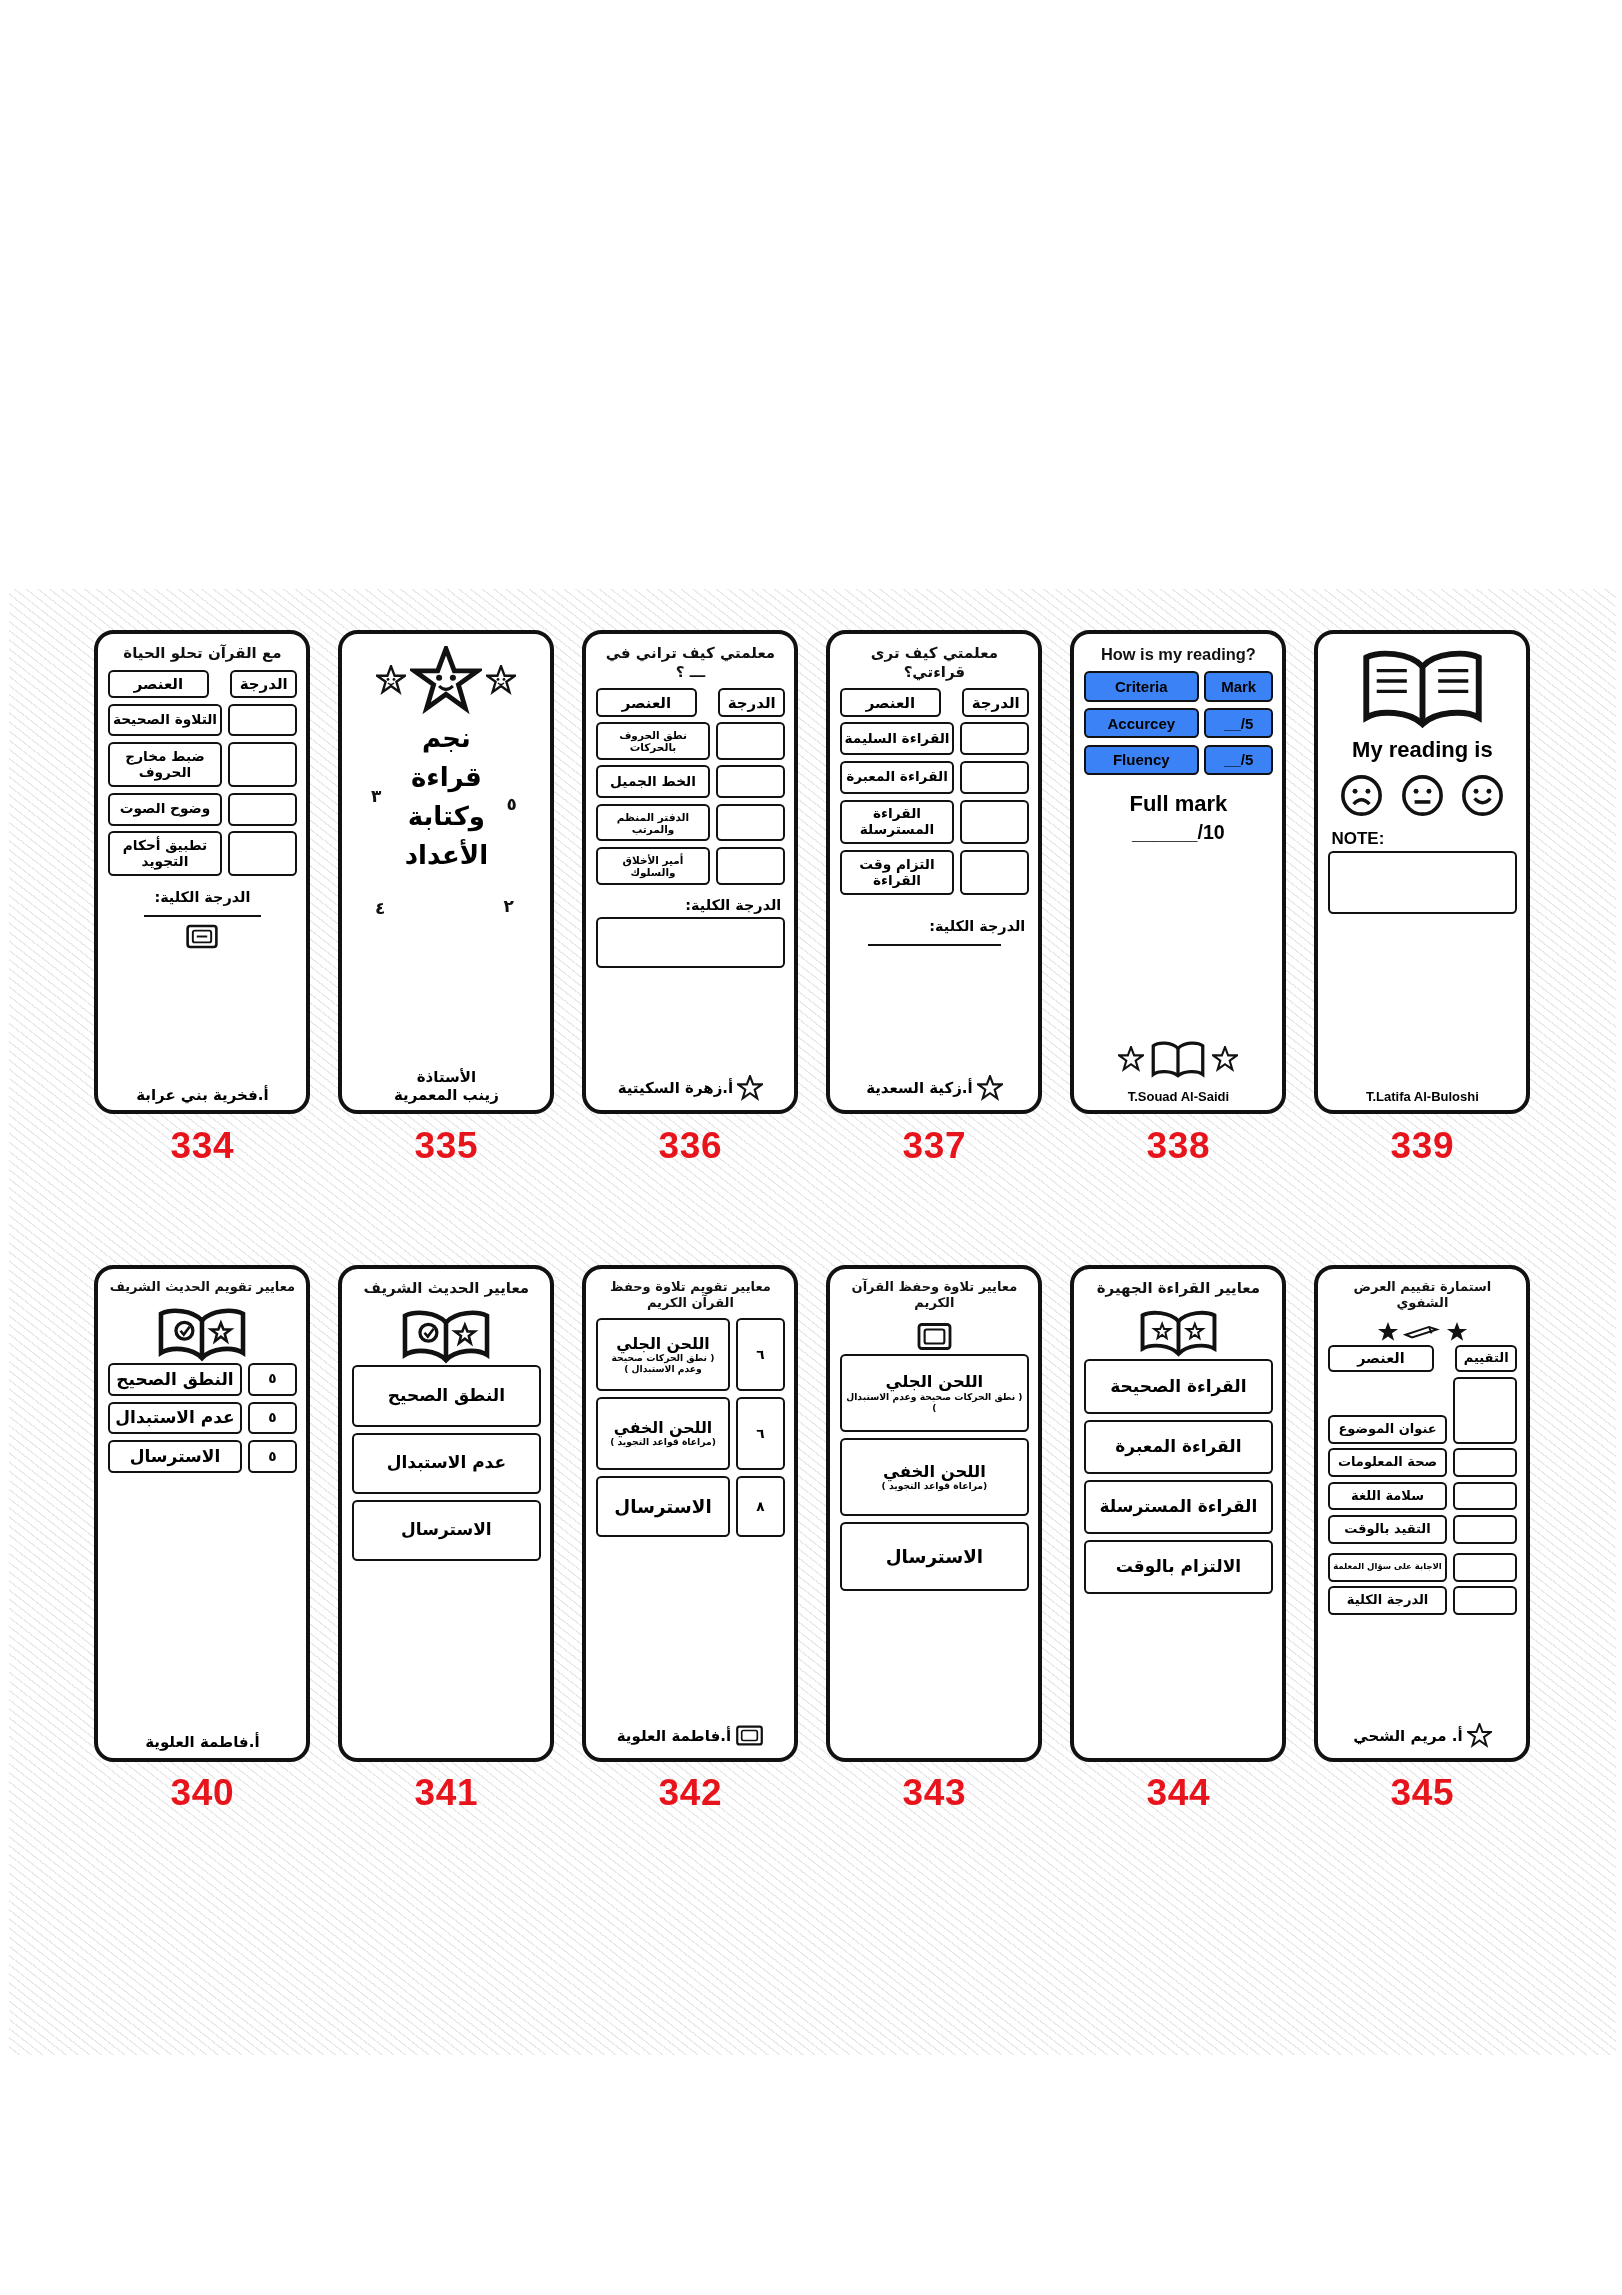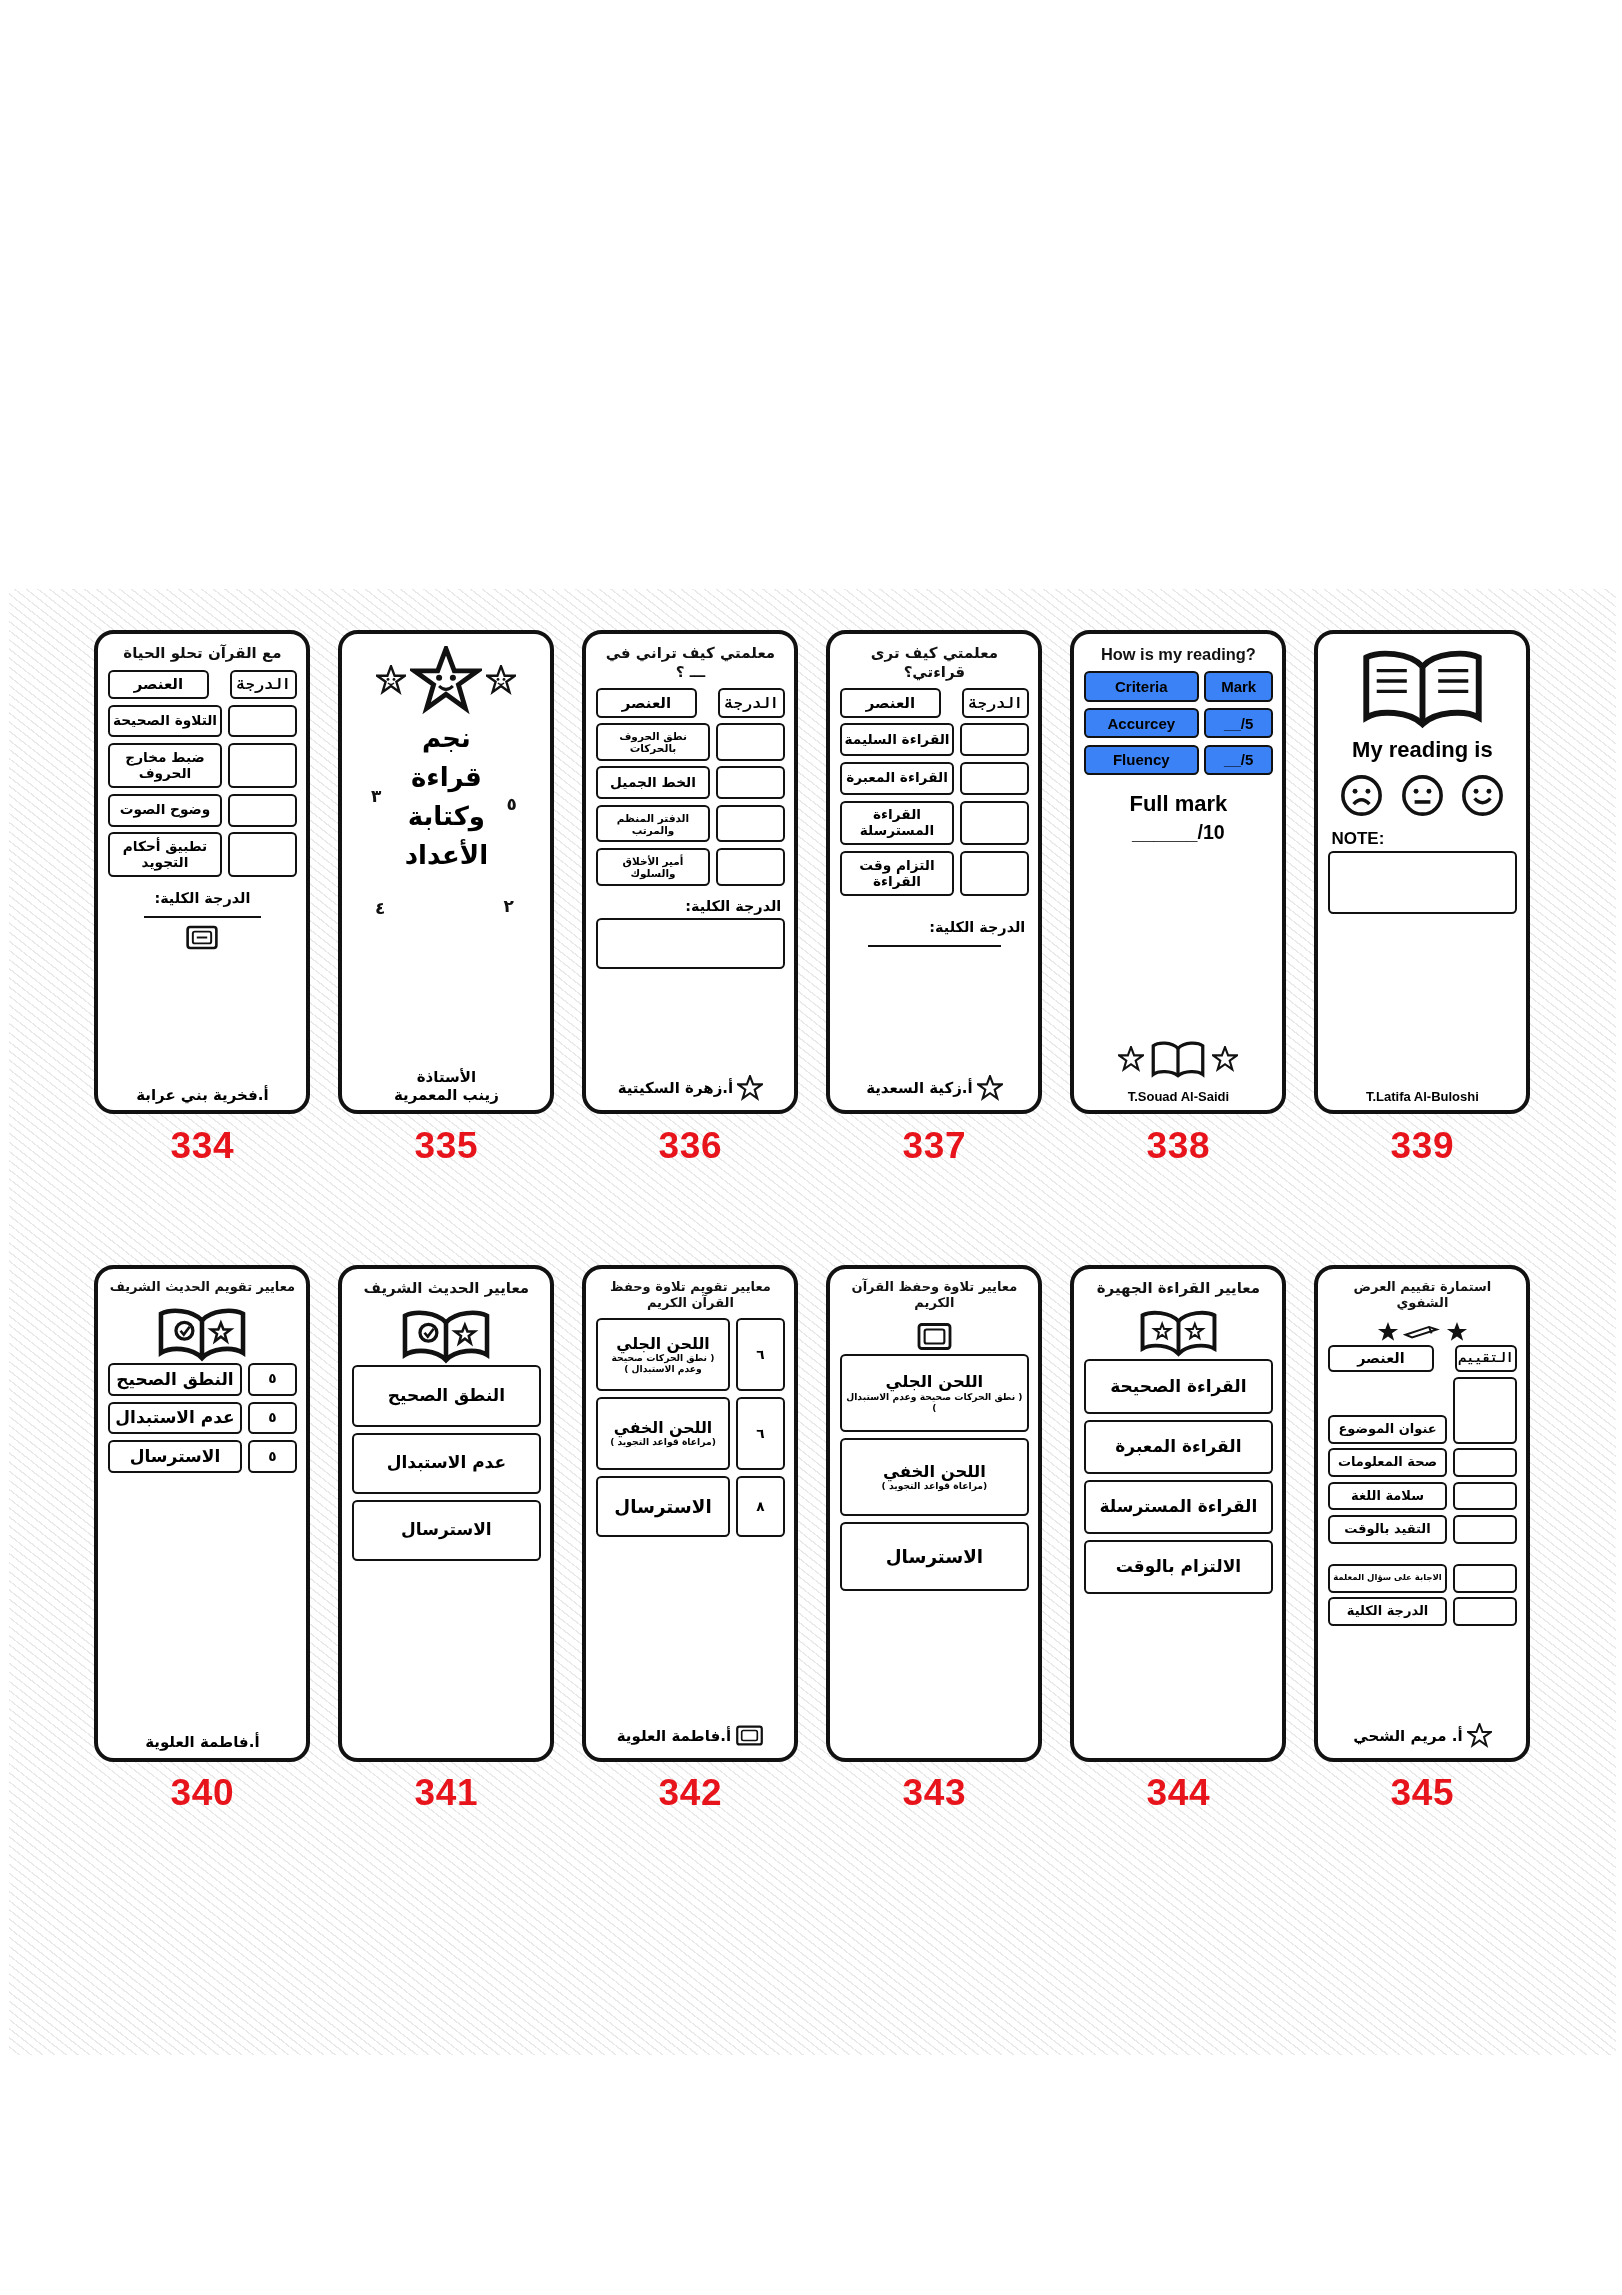--- a/index.html
+++ b/index.html
@@ -60,21 +60,21 @@
   }
   .ctitle.small{font-size:13px;}
   .ctitle.en{font-family:"Liberation Sans",sans-serif;font-size:16.4px;}
   .hdrrow{display:flex;flex-direction:row-reverse;gap:21px;margin-bottom:5.2px;}
   .hcell{
     border:2.6px solid #111;border-radius:5.2px;
     text-align:center;font-weight:bold;font-size:15px;
     padding:3.3px 0;background:#fff;
   }
   .hcell.main{flex:1;}
-  .hcell.mark{width:63px;font-family:Liberation Mono, monospace;}
+  .hcell.mark{width:63px;}
   .rowline{display:flex;flex-direction:row-reverse;gap:5.2px;margin-bottom:5.9px;}
   .rcell{
     border:2.6px solid #111;border-radius:5.2px;
     text-align:center;font-weight:bold;
     font-size:13.7px;line-height:1.15;
     padding:4.6px 1.3px;background:#fff;min-height:19.6px;
     display:flex;align-items:center;justify-content:center;
   }
   .rcell.main{flex:1;}
   .rcell.mark{width:63px;}
@@ -560,21 +560,21 @@
             <div class="rcell mark" style="width:58px;padding:2.6px 1.3px;"></div>
           </div>
           <div class="rowline" style="margin-bottom:4.6px;">
             <div class="rcell main" style="font-size:13px;padding:2.6px 1.3px;">صحة المعلومات</div>
             <div class="rcell mark" style="width:58px;padding:2.6px 1.3px;"></div>
           </div>
           <div class="rowline" style="margin-bottom:4.6px;">
             <div class="rcell main" style="font-size:13px;padding:2.6px 1.3px;">سلامة اللغة</div>
             <div class="rcell mark" style="width:58px;padding:2.6px 1.3px;"></div>
           </div>
-          <div class="rowline" style="margin-bottom:20px;">
+          <div class="rowline" style="margin-bottom:9px;">
             <div class="rcell main" style="font-size:13px;padding:2.6px 1.3px;">التقيد بالوقت</div>
             <div class="rcell mark" style="width:58px;padding:2.6px 1.3px;"></div>
           </div>
           <div class="rowline" style="margin-bottom:4.6px;">
             <div class="rcell main xs" style="padding:2.6px 1.3px;">الاجابة على سؤال المعلمة</div>
             <div class="rcell mark" style="width:58px;padding:2.6px 1.3px;"></div>
           </div>
           <div class="rowline" style="margin-bottom:4.6px;align-items:center;">
             <div class="rcell main" style="font-size:13px;padding:2.6px 1.3px;">الدرجة الكلية</div>
             <div class="rcell mark" style="width:58px;padding:2.6px 1.3px;"></div>

